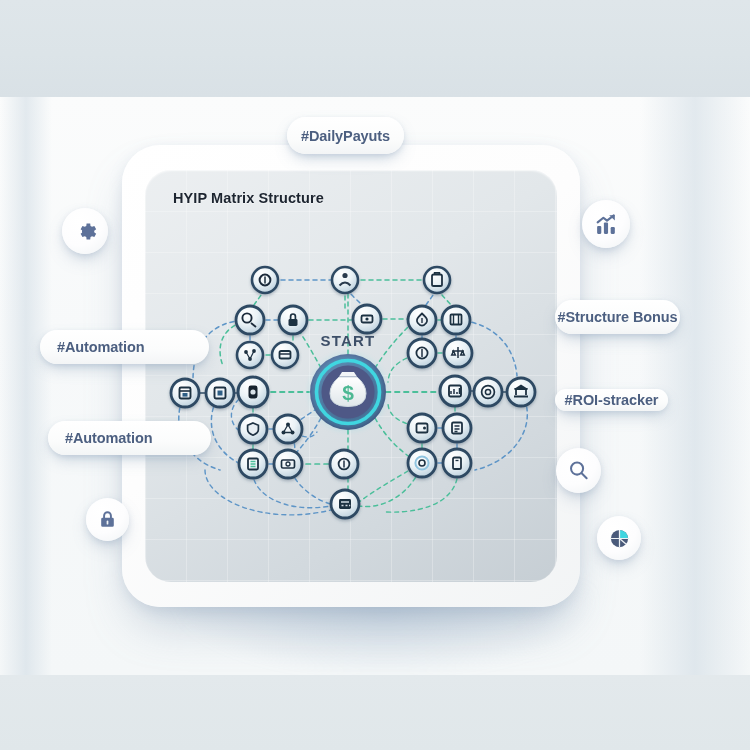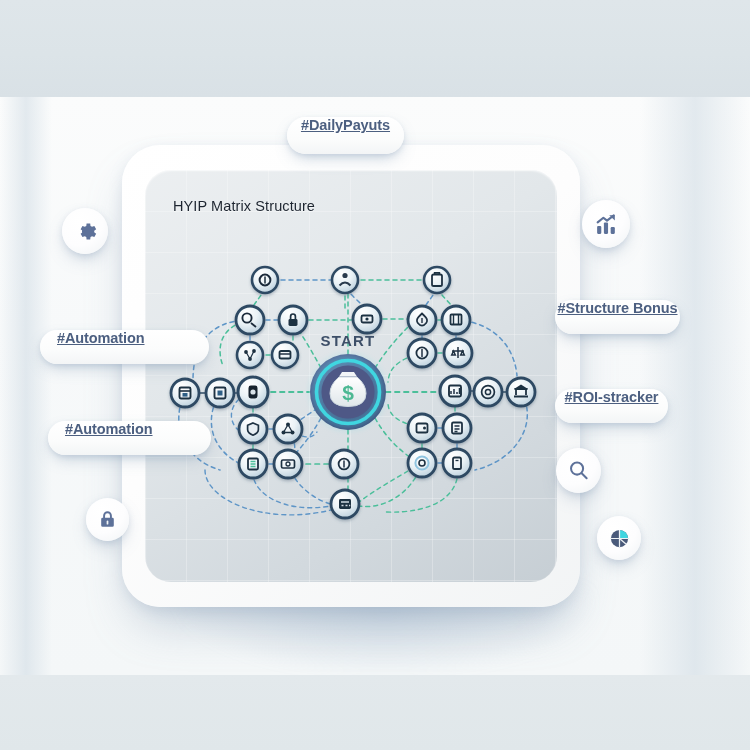--- a/index.html
+++ b/index.html
@@ -52,43 +52,42 @@
   }
   .grid-overlay{
     position:absolute;inset:0;
     background-image:
       linear-gradient(rgba(255,255,255,.42) 1px,transparent 1px),
       linear-gradient(90deg,rgba(255,255,255,.42) 1px,transparent 1px);
     background-size:41px 41px;
     opacity:.65;
   }
   .panel-title{
-    position:absolute;left:28px;top:28px;
-    font-size:14.5px;font-weight:normal;color:#1d2530;letter-spacing:.1px;
+    position:absolute;left:28px;top:20px;
+    font-size:14.5px;font-weight:bold;color:#1d2530;letter-spacing:.1px;
     text-shadow:0 1px 1px rgba(255,255,255,.6);
   }
 
   
   .diagram{position:absolute;left:0;top:0;width:412px;height:412px;}
 
   
   .pill{
     position:absolute;
-    display:flex;justify-content:center;
+    display:flex;align-items:center;justify-content:center;
     border-radius:24px;
     background:linear-gradient(180deg,#ffffff 0%,#fbfcfc 60%,#f3f5f6 100%);
     color:#4c5f80;font-size:14.5px;font-weight:bold;
     letter-spacing:-.1px;white-space:nowrap;
     box-shadow:0 7px 16px -4px rgba(120,145,175,.42),
                0 2px 5px rgba(120,145,175,.2);
-    text-decoration:underline;
   }
   .pill-daily{left:287px;top:117px;width:117px;height:37px;}
   .pill-ref{left:555px;top:300px;width:125px;height:34px;}
-  .pill-roi{left:555px;top:389px;width:113px;height:34px;}
+  .pill-roi{left:555px;top:389px;width:113px;height:22px;}
   .pill-auto1{left:40px;top:330px;width:152px;height:34px;justify-content:flex-start;padding-left:17px;}
   .pill-auto2{left:48px;top:421px;width:146px;height:34px;justify-content:flex-start;padding-left:17px;}
   .pill-clip{overflow:hidden;}
 
   
   .bubble{
     position:absolute;border-radius:50%;
     display:flex;align-items:center;justify-content:center;
     background:radial-gradient(circle at 36% 28%,#ffffff 0%,#fdfdfe 55%,#f0f3f5 100%);
     box-shadow:0 8px 18px -5px rgba(115,140,170,.42),

